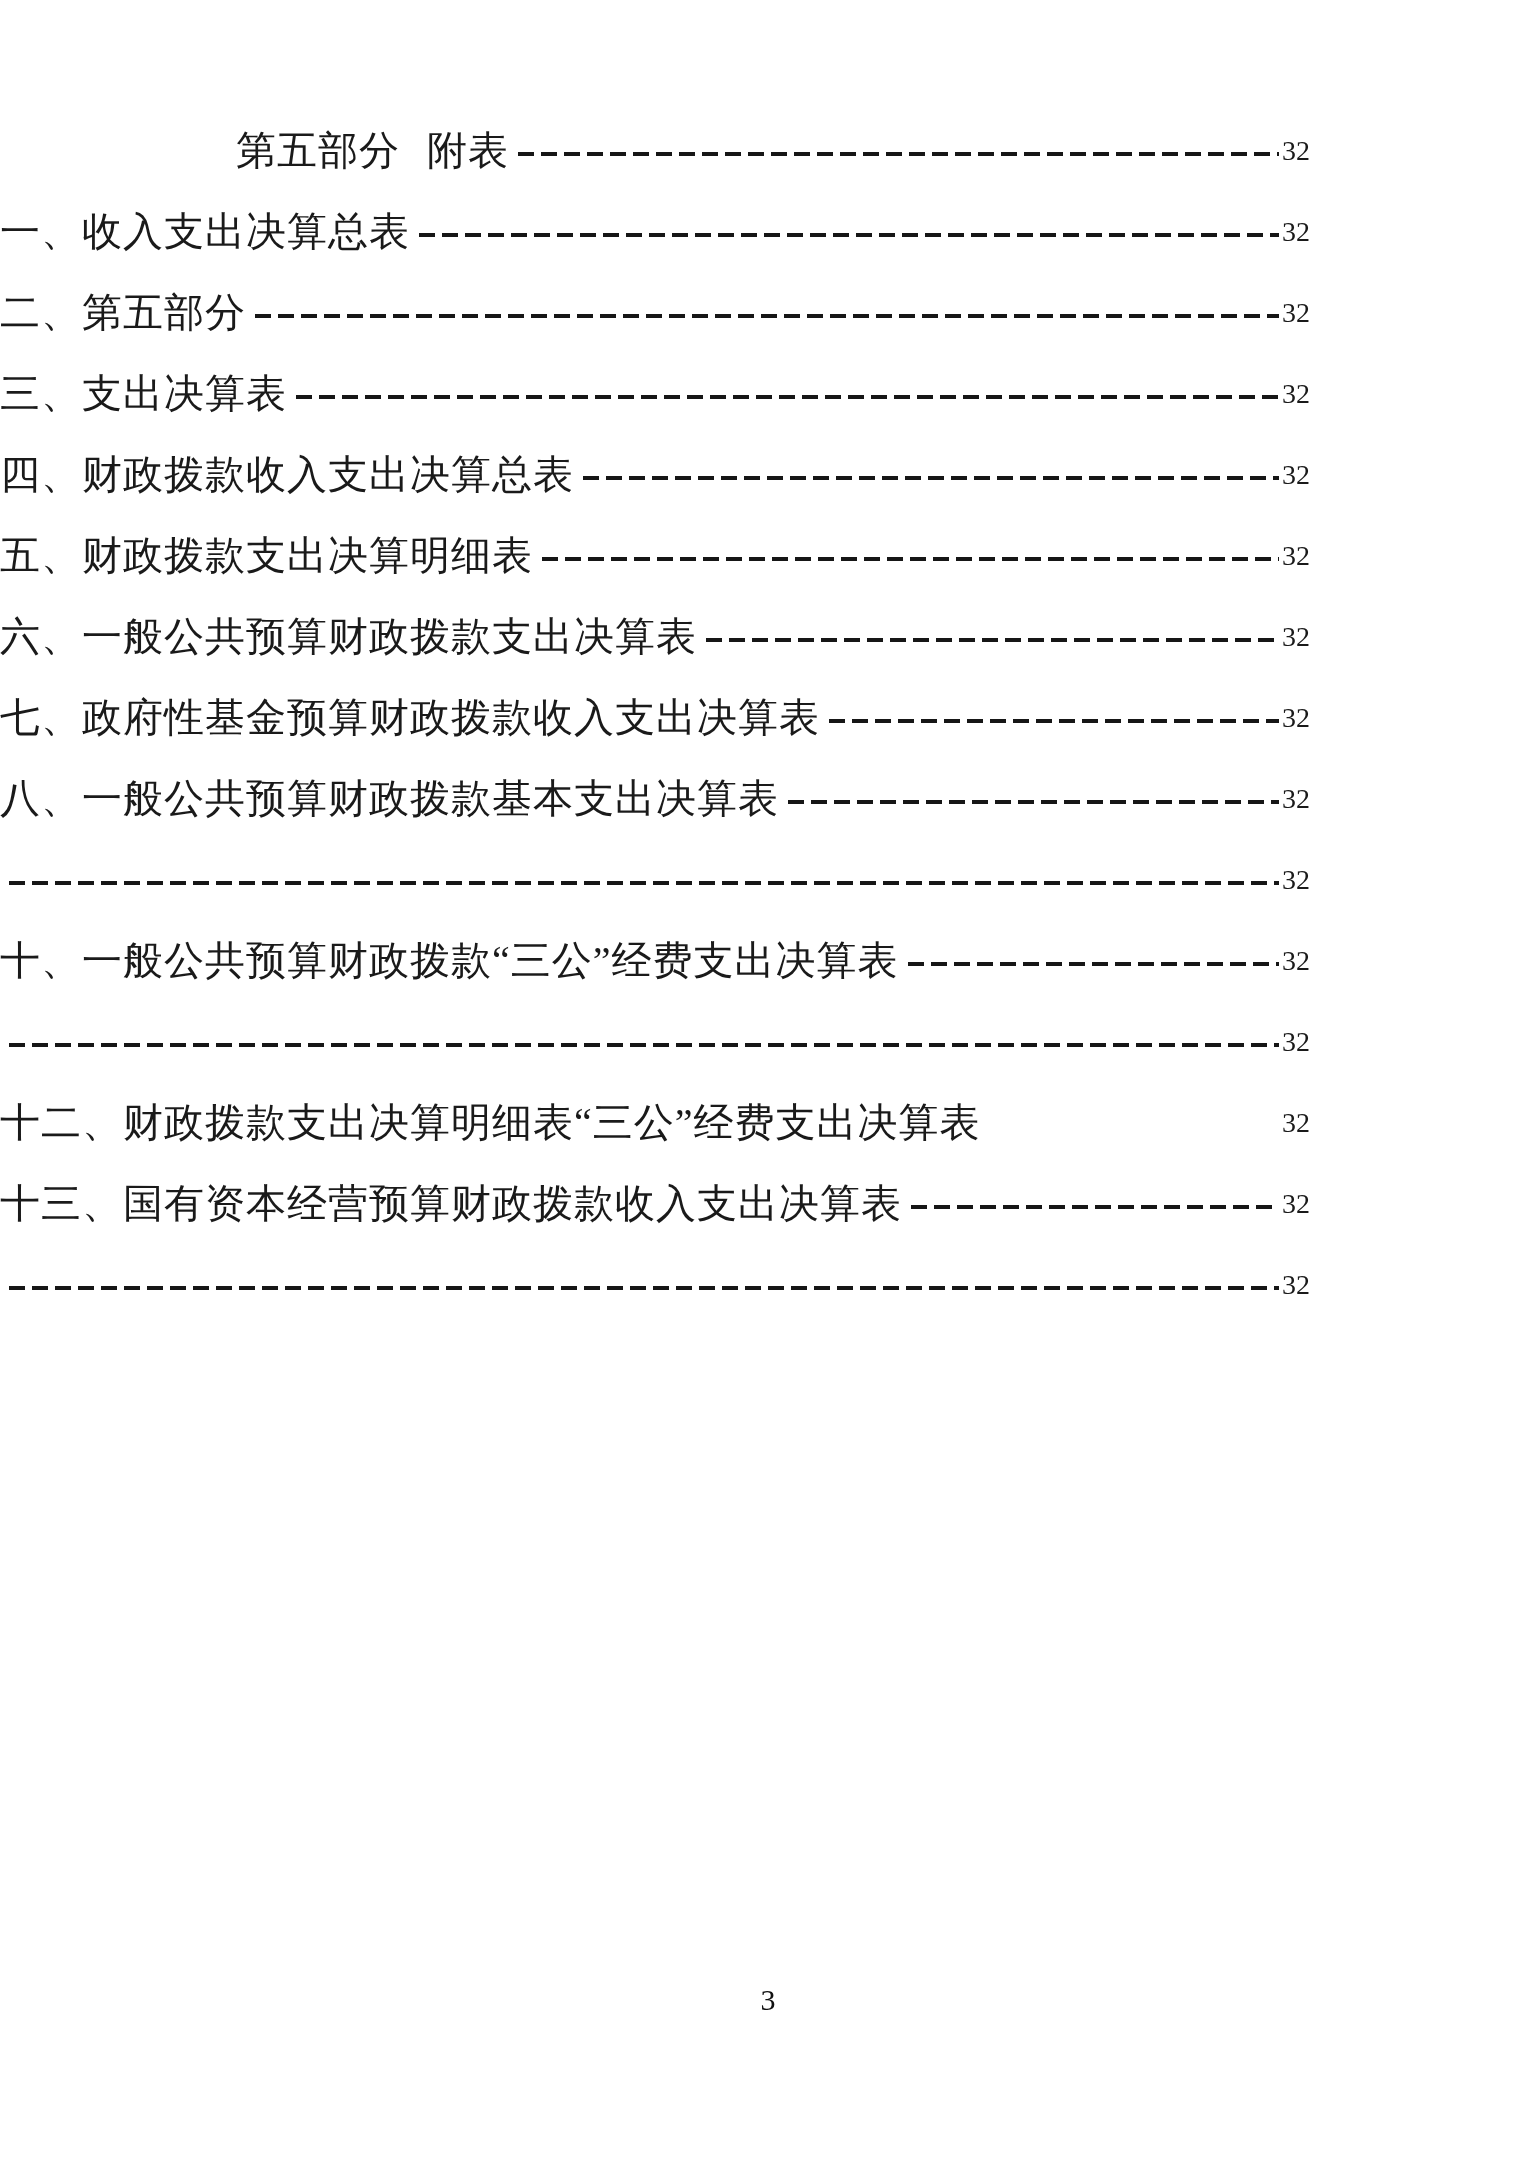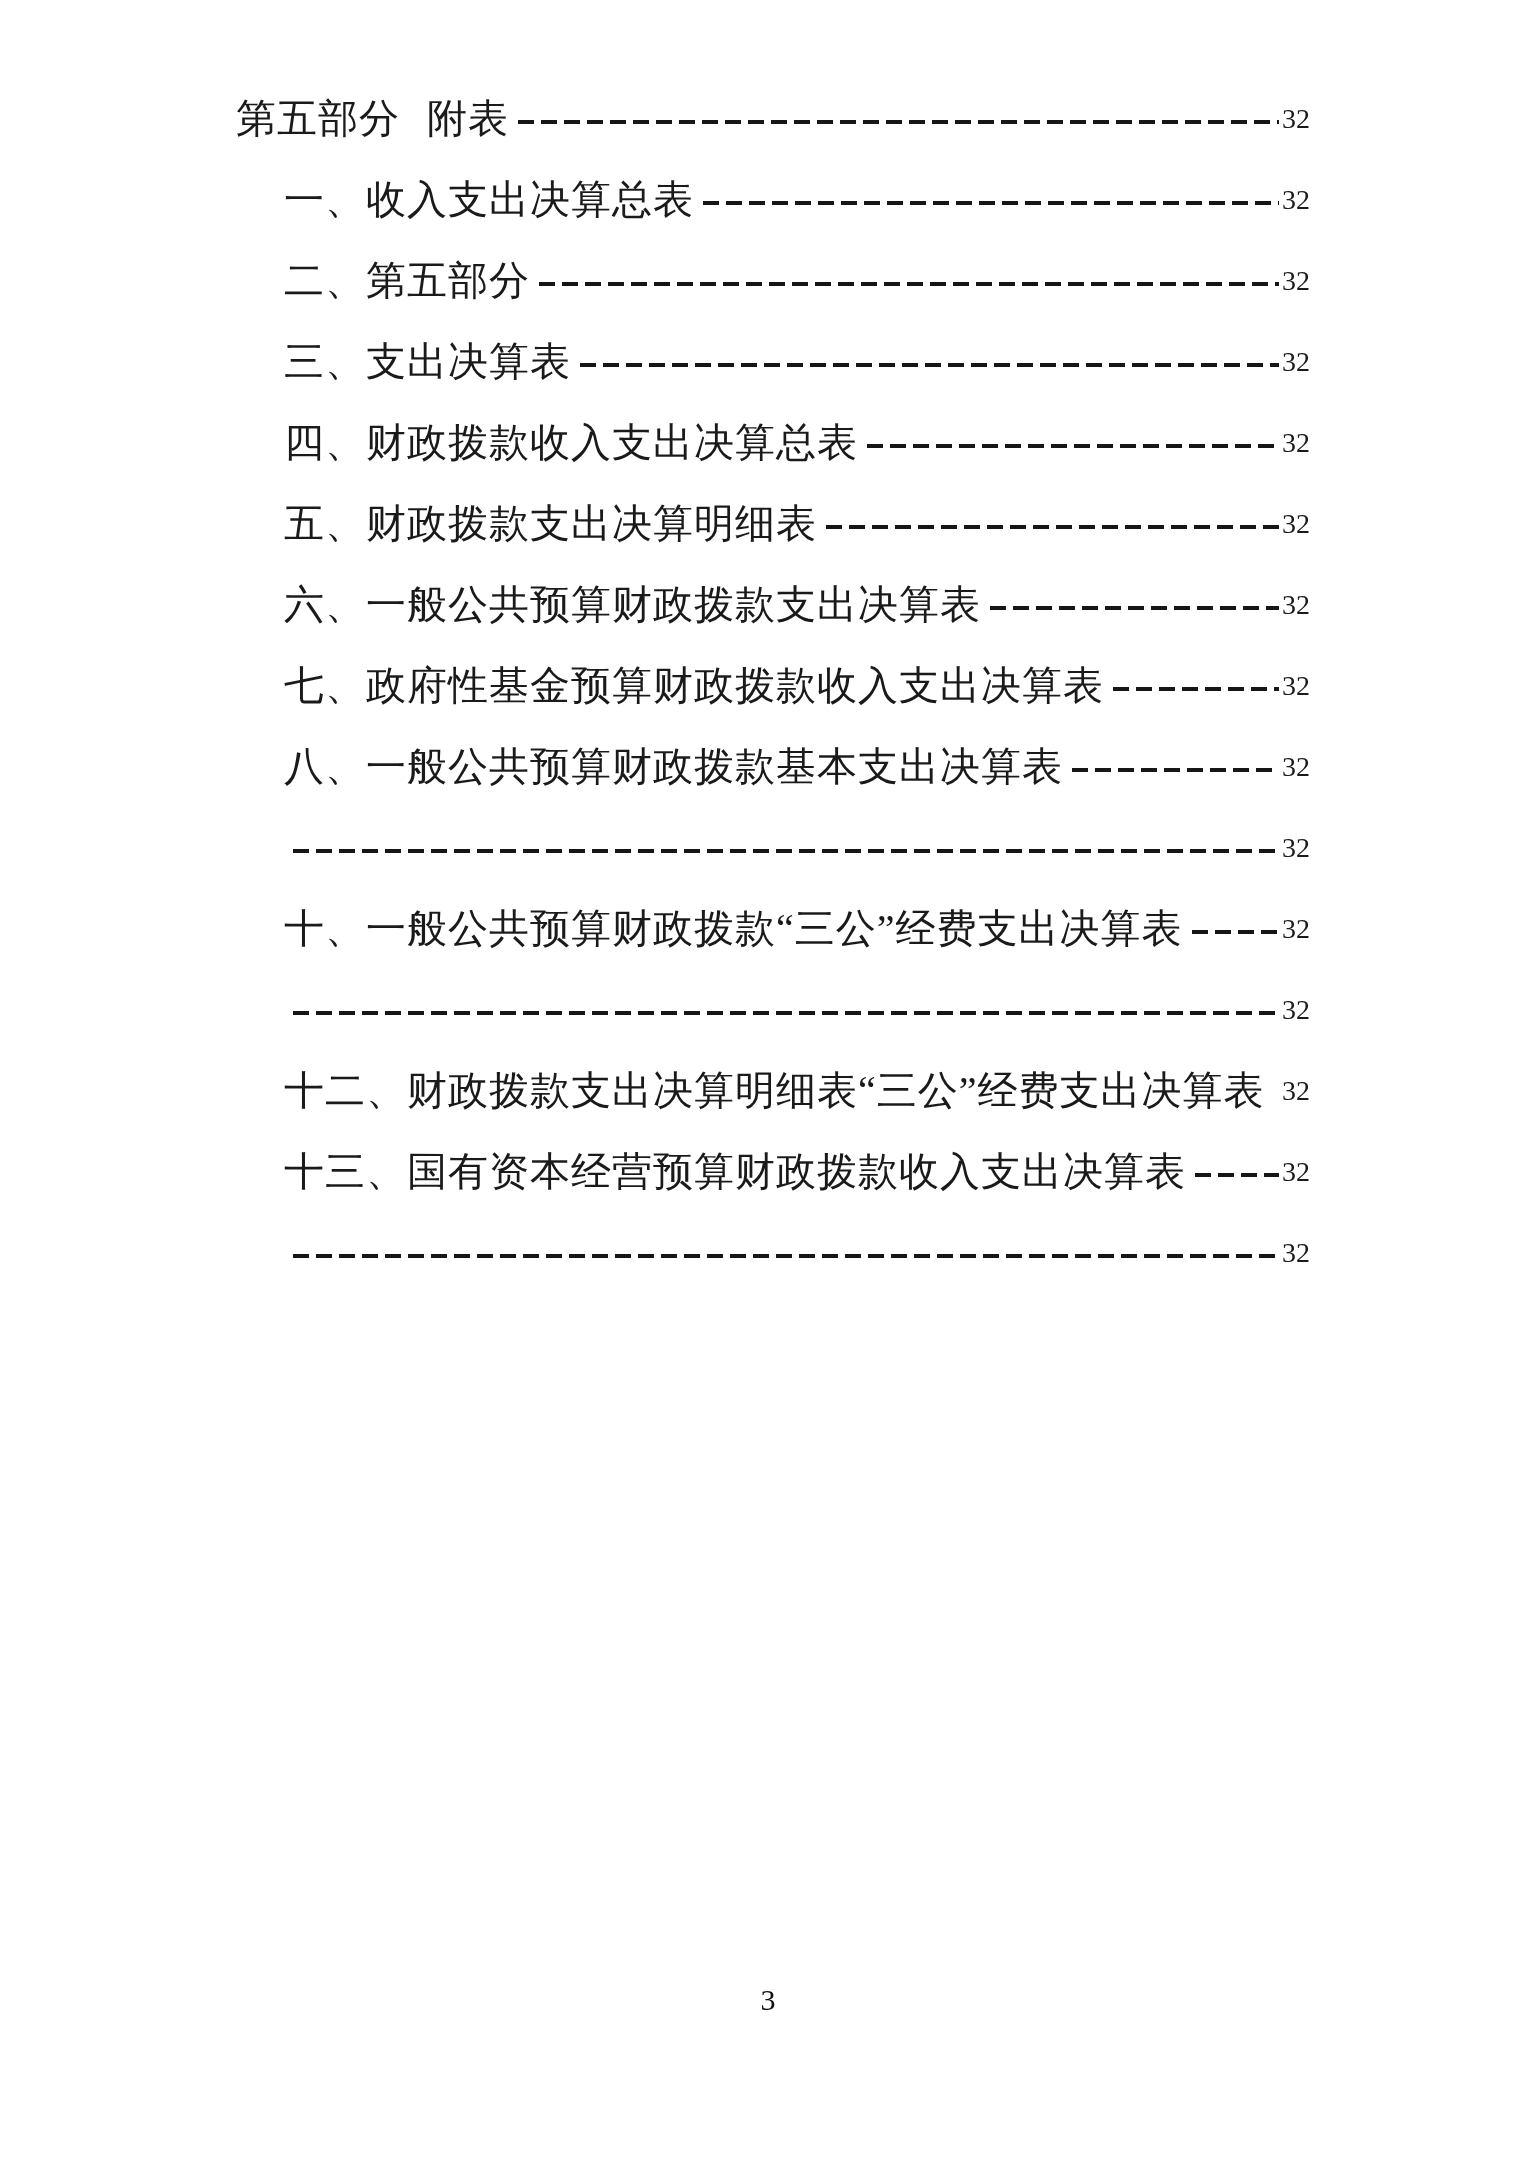--- a/index.html
+++ b/index.html
@@ -9,37 +9,36 @@
   body {
     width: 1536px;
     height: 2172px;
     background: #ffffff;
     color: #1a1a1a;
     font-family: "Liberation Serif", "DejaVu Serif", serif;
     position: relative;
     overflow: hidden;
   }
   .toc {
-    padding-top: 78px;
+    padding-top: 110px;
     font-family: Liberation Serif, serif;
   }
   .row {
     display: flex;
     align-items: center;
     height: 81px;
     margin-right: 226px;
     font-size: 40px;
     letter-spacing: 1px;
     white-space: nowrap;
   }
   .row.heading {
     margin-left: 236px;
   }
   .row.item {
-    margin-left: 284px;
     text-align: right;
   }
   .row.heading .label {
     word-spacing: 16px;
   }
   .label {
     white-space: pre;
   }
   .leader {
     flex: 1;

